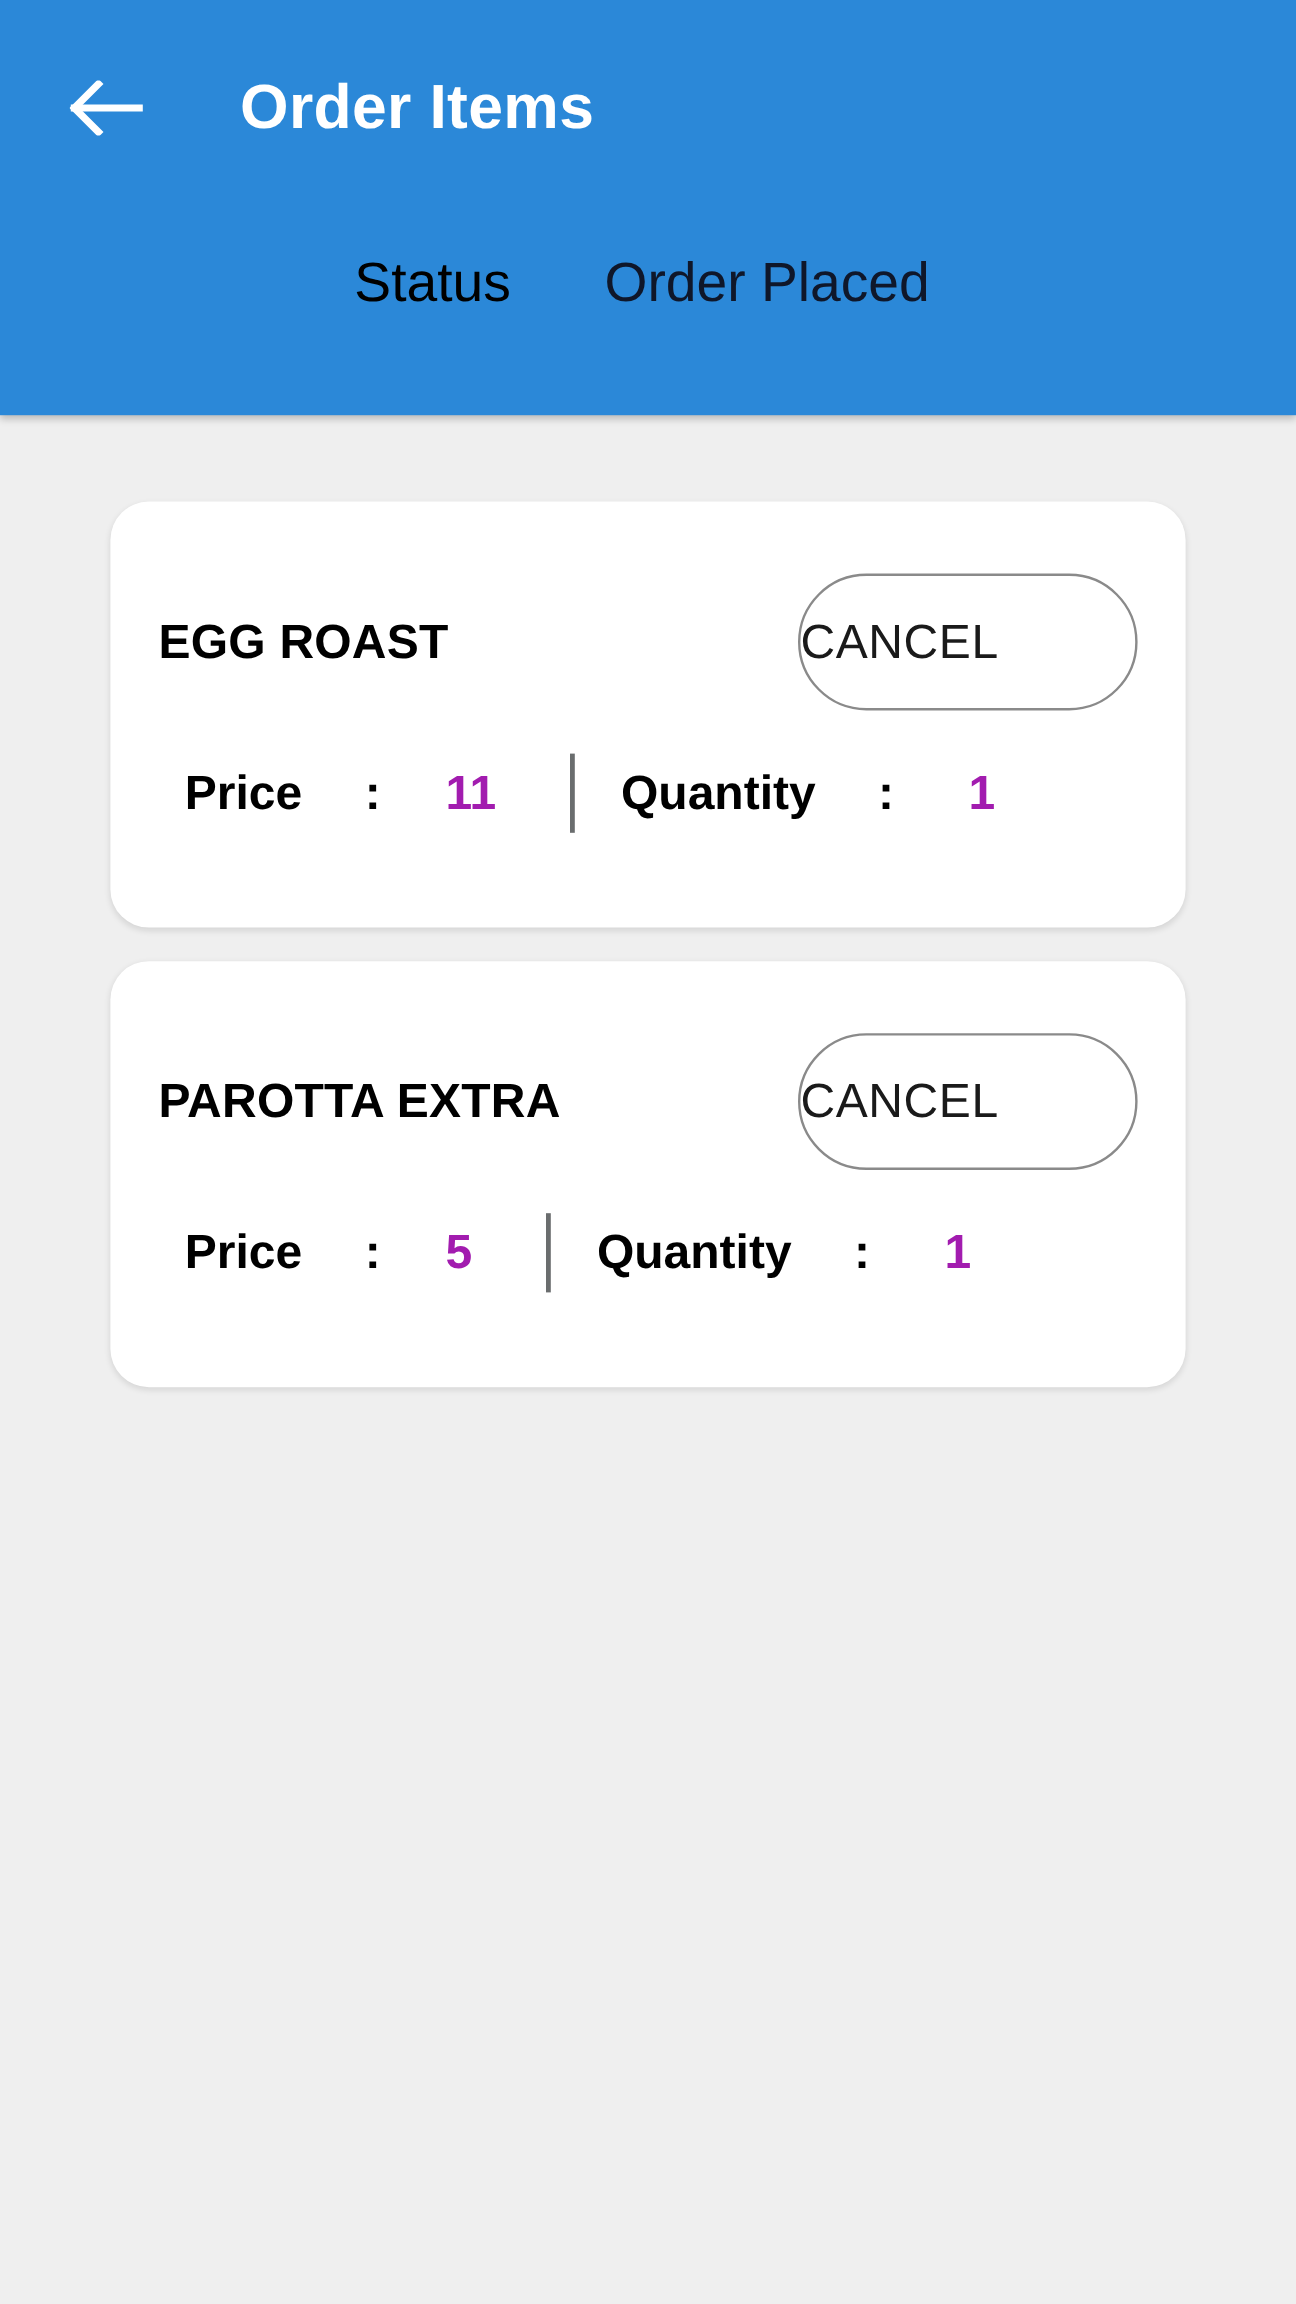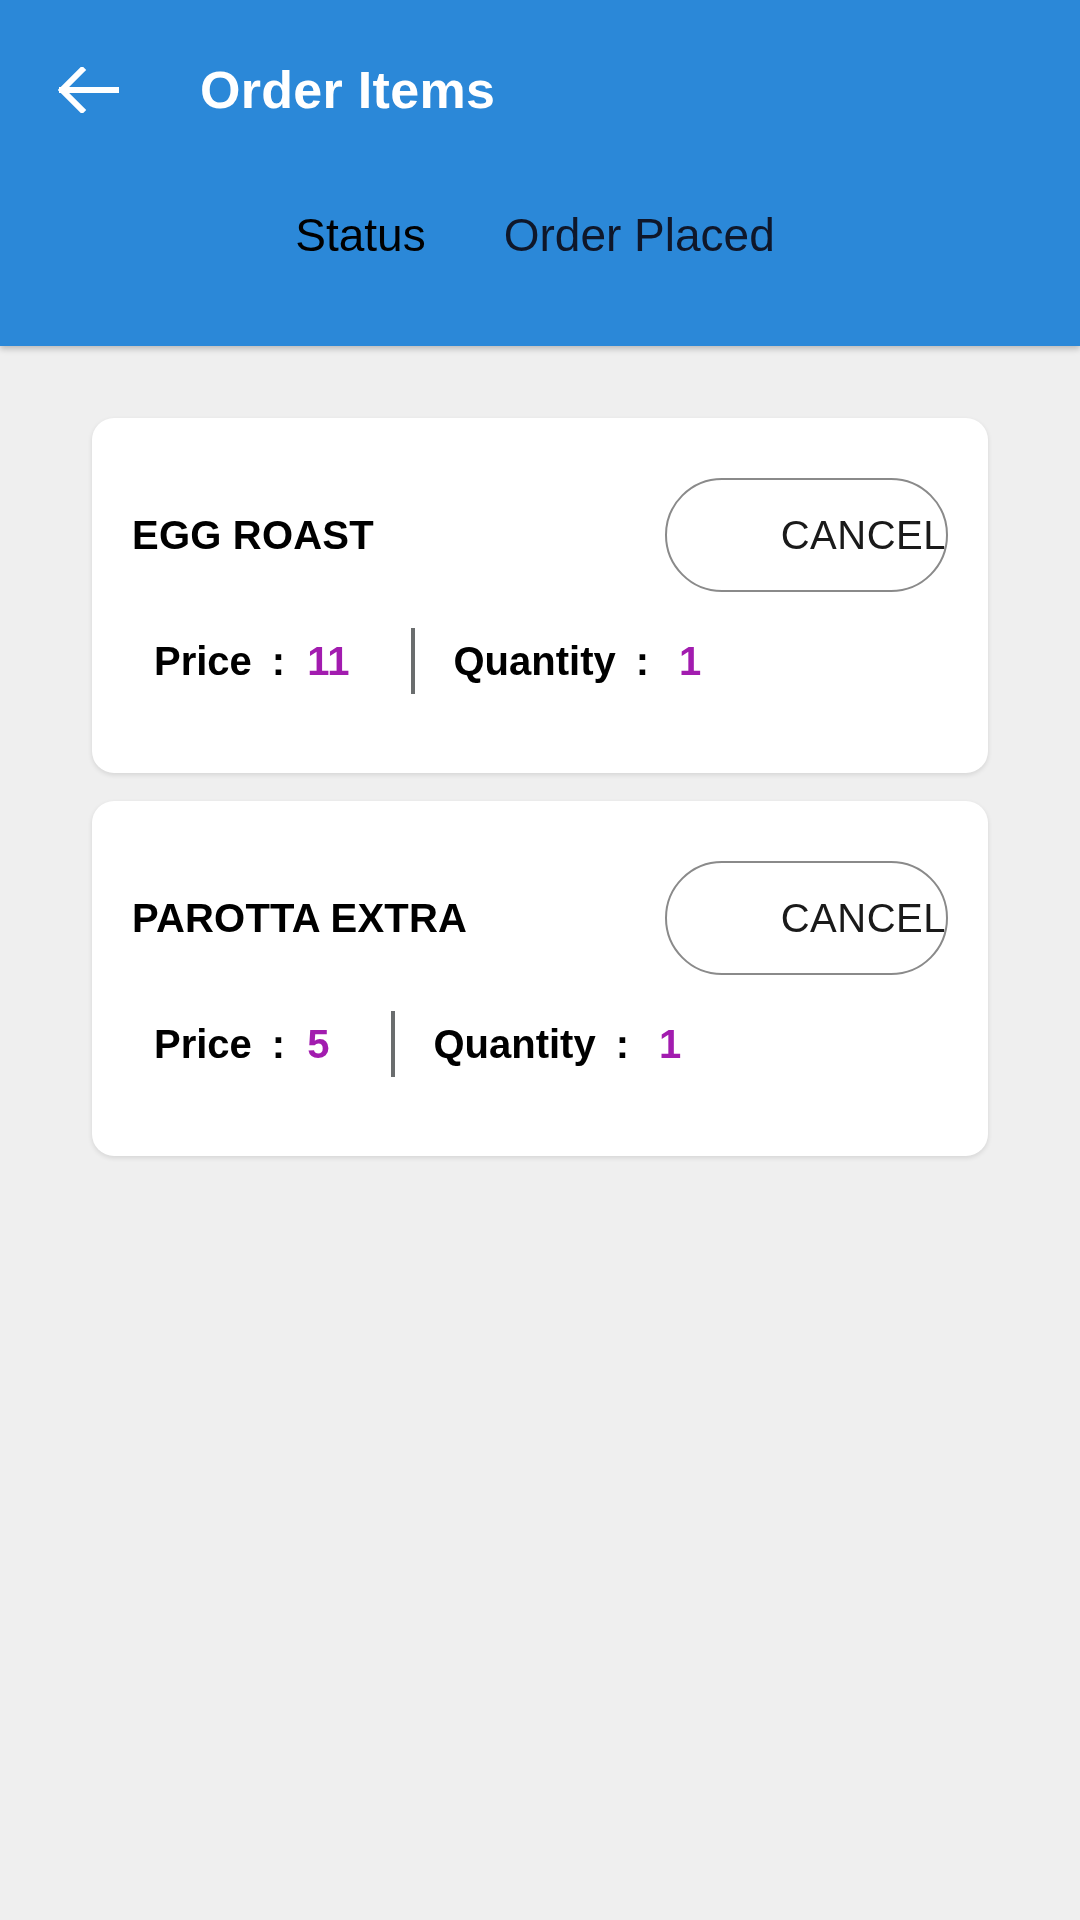--- a/index.html
+++ b/index.html
@@ -81,21 +81,21 @@
   
   .content {
     width:1080px;
     padding:72px 92px 0 92px;
   }
 
   .order-card {
     position:relative;
     width:896px;
     background:#ffffff;
-    border-radius:22px;
+    border-radius:32px;
     box-shadow:0 2px 5px rgba(0,0,0,0.11);
     padding:58px 40px 0 40px;
     height:355px;
     margin-bottom:28px;
   }
 
   .card-top-row {
     display:flex;
     align-items:center;
     justify-content:space-between;
@@ -112,21 +112,21 @@
   }
 
   .cancel-button {
     width:283px;
     height:114px;
     border:2px solid #8a8a8a;
     border-radius:58px;
     background:#ffffff;
     display:flex;
     align-items:center;
-    justify-content:flex-end;
+    justify-content:flex-start;
     cursor:pointer;
     flex:0 0 auto;
   }
 
   .cancel-label {
     color:#1a1a1a;
     font-size:40px;
     font-weight:normal;
     letter-spacing:0.5px;
     line-height:1;
@@ -136,20 +136,21 @@
     display:flex;
     align-items:center;
     height:110px;
     margin-top:12px;
     padding-left:22px;
   }
 
   .meta-group {
     display:flex;
     white-space:nowrap;
+    gap:32px;
   }
 
   .meta-key {
     color:#000000;
     font-size:40px;
     font-weight:bold;
     line-height:1;
   }
 
   .meta-colon {

